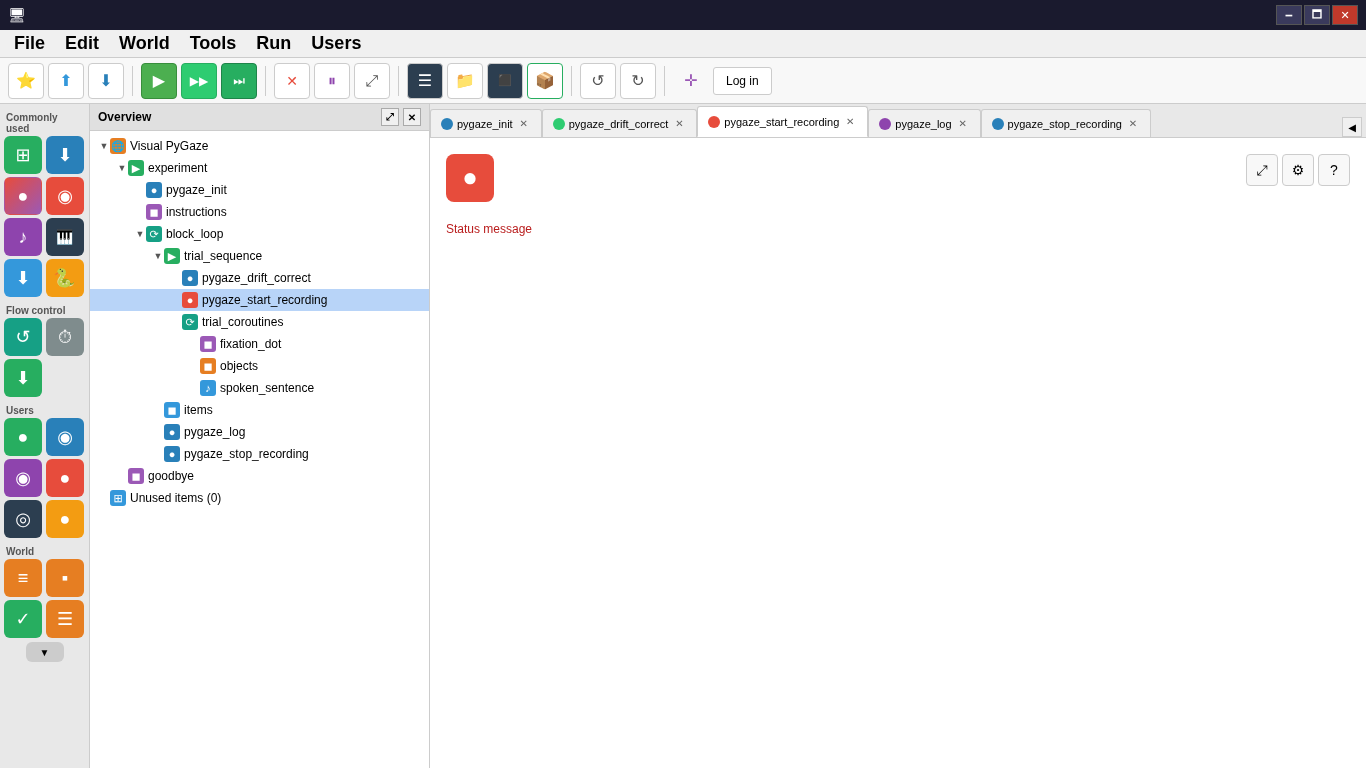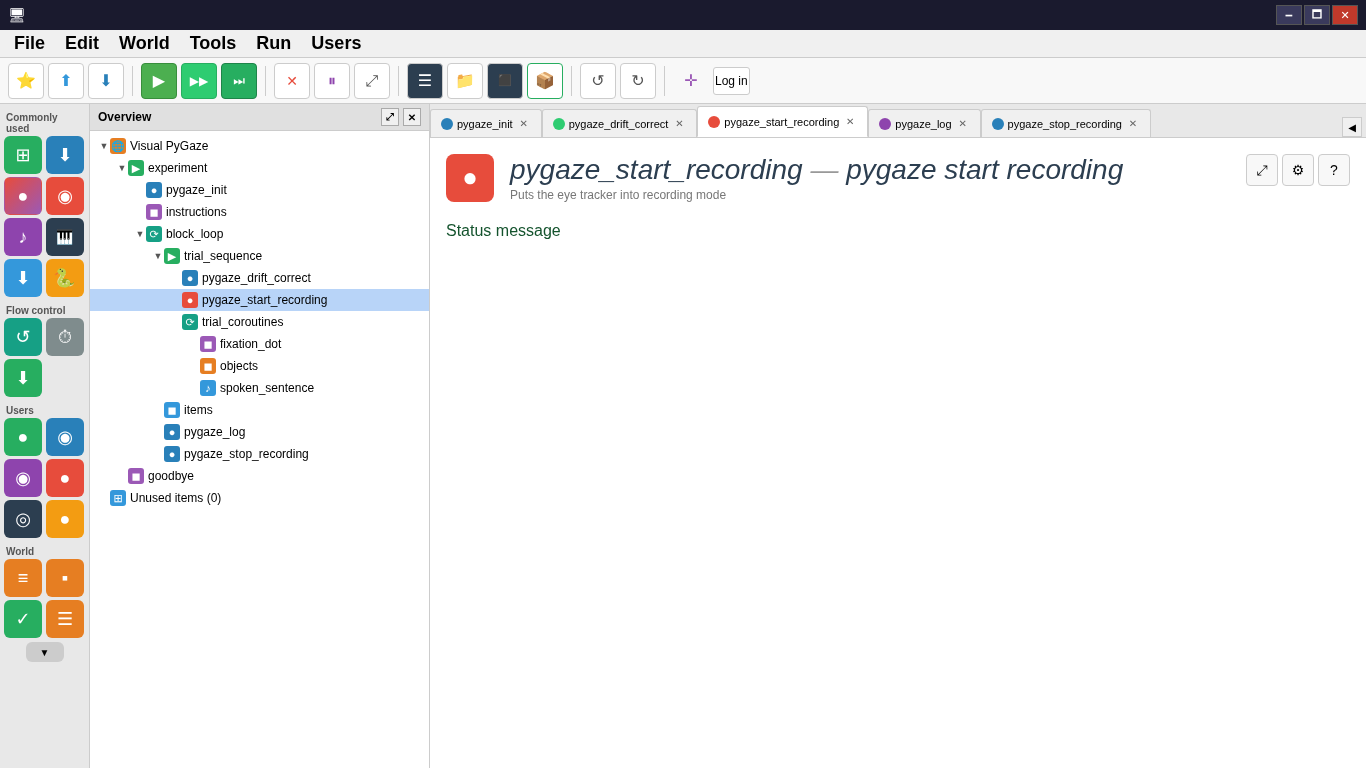--- a/index.html
+++ b/index.html
@@ -267,22 +267,22 @@
       font-size: 14px;
     }
 
     .field-row {
       display: flex;
       align-items: center;
       margin-bottom: 12px;
     }
     .field-label {
       width: 140px;
-      font-size: 16px;
-      color: #14532d;
+      font-size: 12px;
+      color: #b91c1c;
     }
     .field-input {
       border: 1px solid #ccc;
       padding: 3px 6px;
       font-size: 12px;
       min-width: 200px;
     }
   </style>
 </head>
 <body>
@@ -322,21 +322,21 @@
   <div class="tb-sep"></div>
   <div class="tb-btn" title="List view" style="background:#2c3e50; color:white;">☰</div>
   <div class="tb-btn" title="Open folder" style="color:#f39c12;">📁</div>
   <div class="tb-btn" title="Terminal" style="background:#2c3e50; color:white; font-size:11px;">⬛</div>
   <div class="tb-btn" title="Package" style="color:#27ae60; border-color:#27ae60;">📦</div>
   <div class="tb-sep"></div>
   <div class="tb-btn" title="Undo" style="color:#555;">↺</div>
   <div class="tb-btn" title="Redo" style="color:#555;">↻</div>
   <div class="tb-sep"></div>
   <div class="tb-btn" style="border:none; background:transparent; color:#9b59b6;">✛</div>
-  <button style="padding: 6px 1px; background:#fff; border:1px solid #ccc; cursor:pointer; font-size:12px; border-radius:3px;">Log in</button>
+  <button style="padding: 6px 12px; background:#fff; border:1px solid #ccc; cursor:pointer; font-size:12px; border-radius:3px;">Log in</button>
 </div>
 
 <div id="main">
 
   <div id="icon-panel">
     <div class="icon-section-label">Commonly used</div>
     <div class="icon-grid">
       <div class="icon-item" style="background:#27ae60; color:white;">⊞</div>
       <div class="icon-item" style="background:#2980b9; color:white;">⬇</div>
       <div class="icon-item" style="background:linear-gradient(135deg,#e74c3c,#9b59b6); color:white;">●</div>
@@ -499,28 +499,20 @@
     </div>
         <div id="tab-nav">
           <div class="tab-nav-btn">◀</div>
         </div>
       </div>
     <div id="editor-content">
       <div id="plugin-header">
         <div id="plugin-icon" style="background:#e74c3c; width:48px; height:48px; border-radius:8px; display:flex; align-items:center; justify-content:center; margin-right:16px; flex-shrink:0;">
           <span style="color:white; font-size:24px;">⏺</span>
         </div>
-        <div id="plugin-title-area">
-          <h1 style="font-size:28px; font-weight:normal; color:#2c3e50; font-style:italic;">
-            <span>pygaze_start_recording</span>
-            <span class="dash" style="color:#999;"> — </span>
-            <span>pygaze start recording</span>
-          </h1>
-          <div class="subtitle" style="font-size:12px; color:#777; margin-top:2px;">Puts the eye tracker into recording mode</div>
-        </div>
         <div id="plugin-header-buttons" style="margin-left:auto; display:flex; gap:4px;">
           <div class="ph-btn">⤢</div>
           <div class="ph-btn">⚙</div>
           <div class="ph-btn">?</div>
         </div>
       </div>
       <div class="field-row">
         <div class="field-label">Status message</div>
       </div>
     </div>

